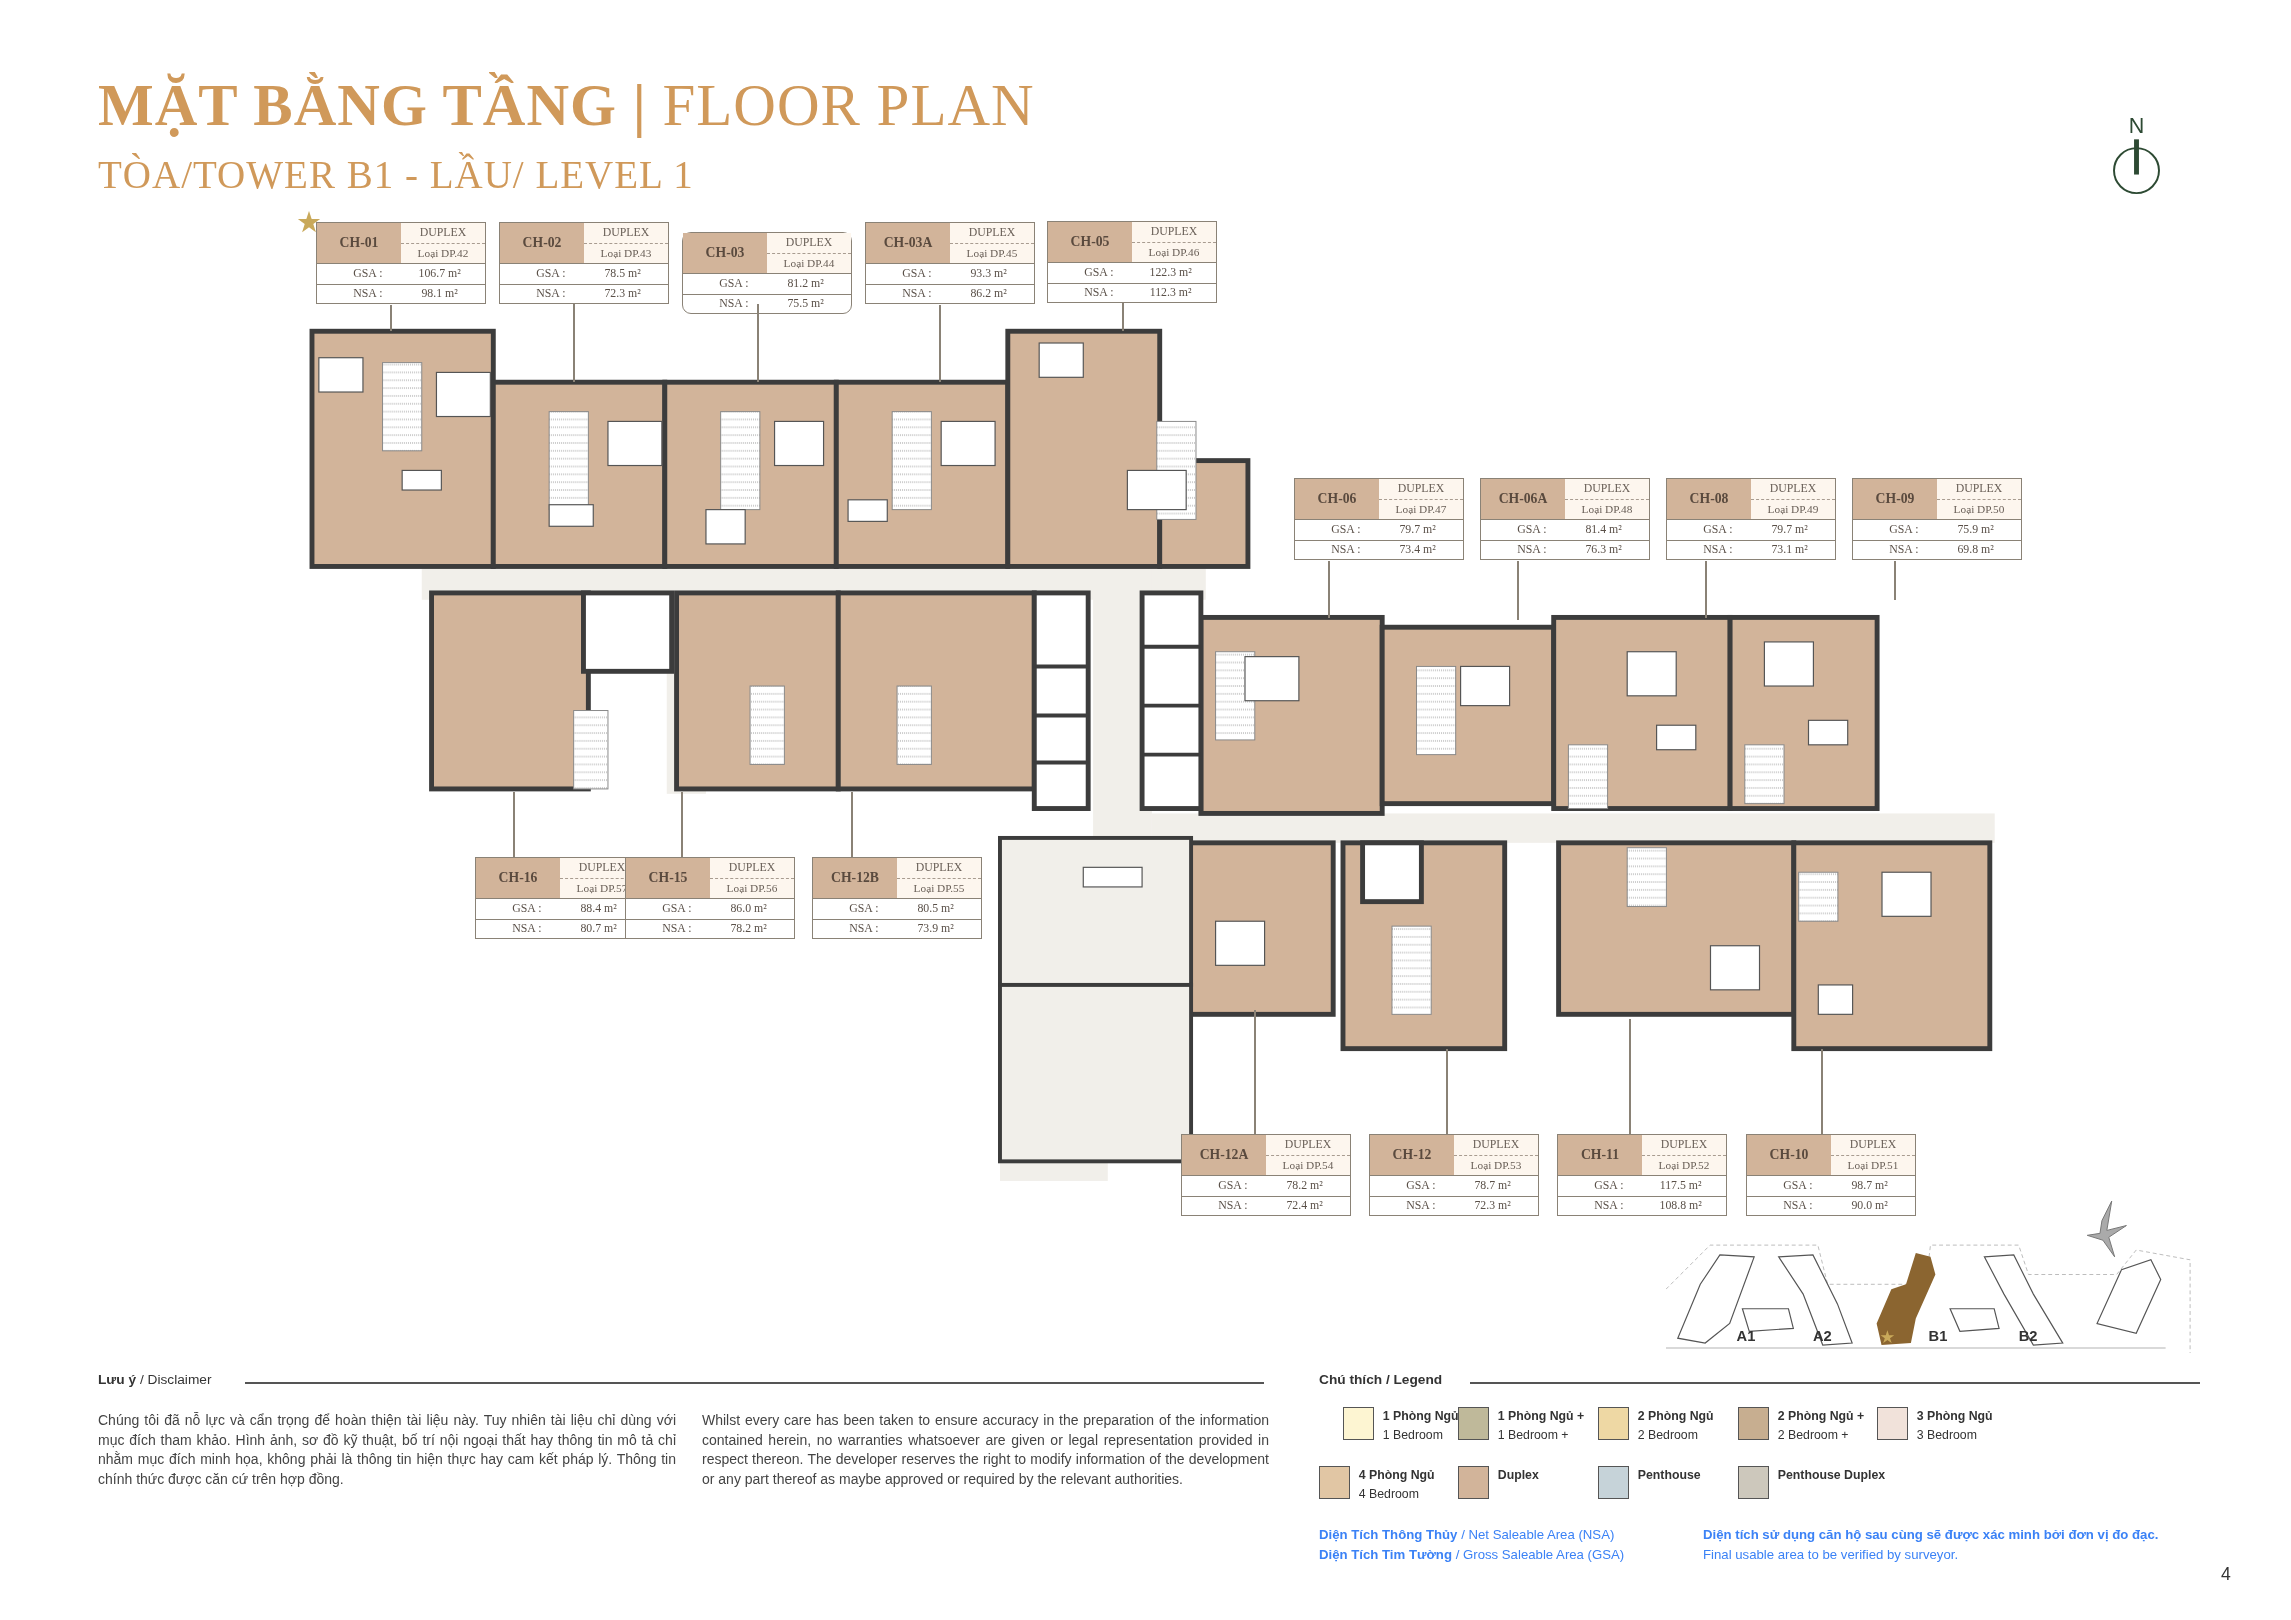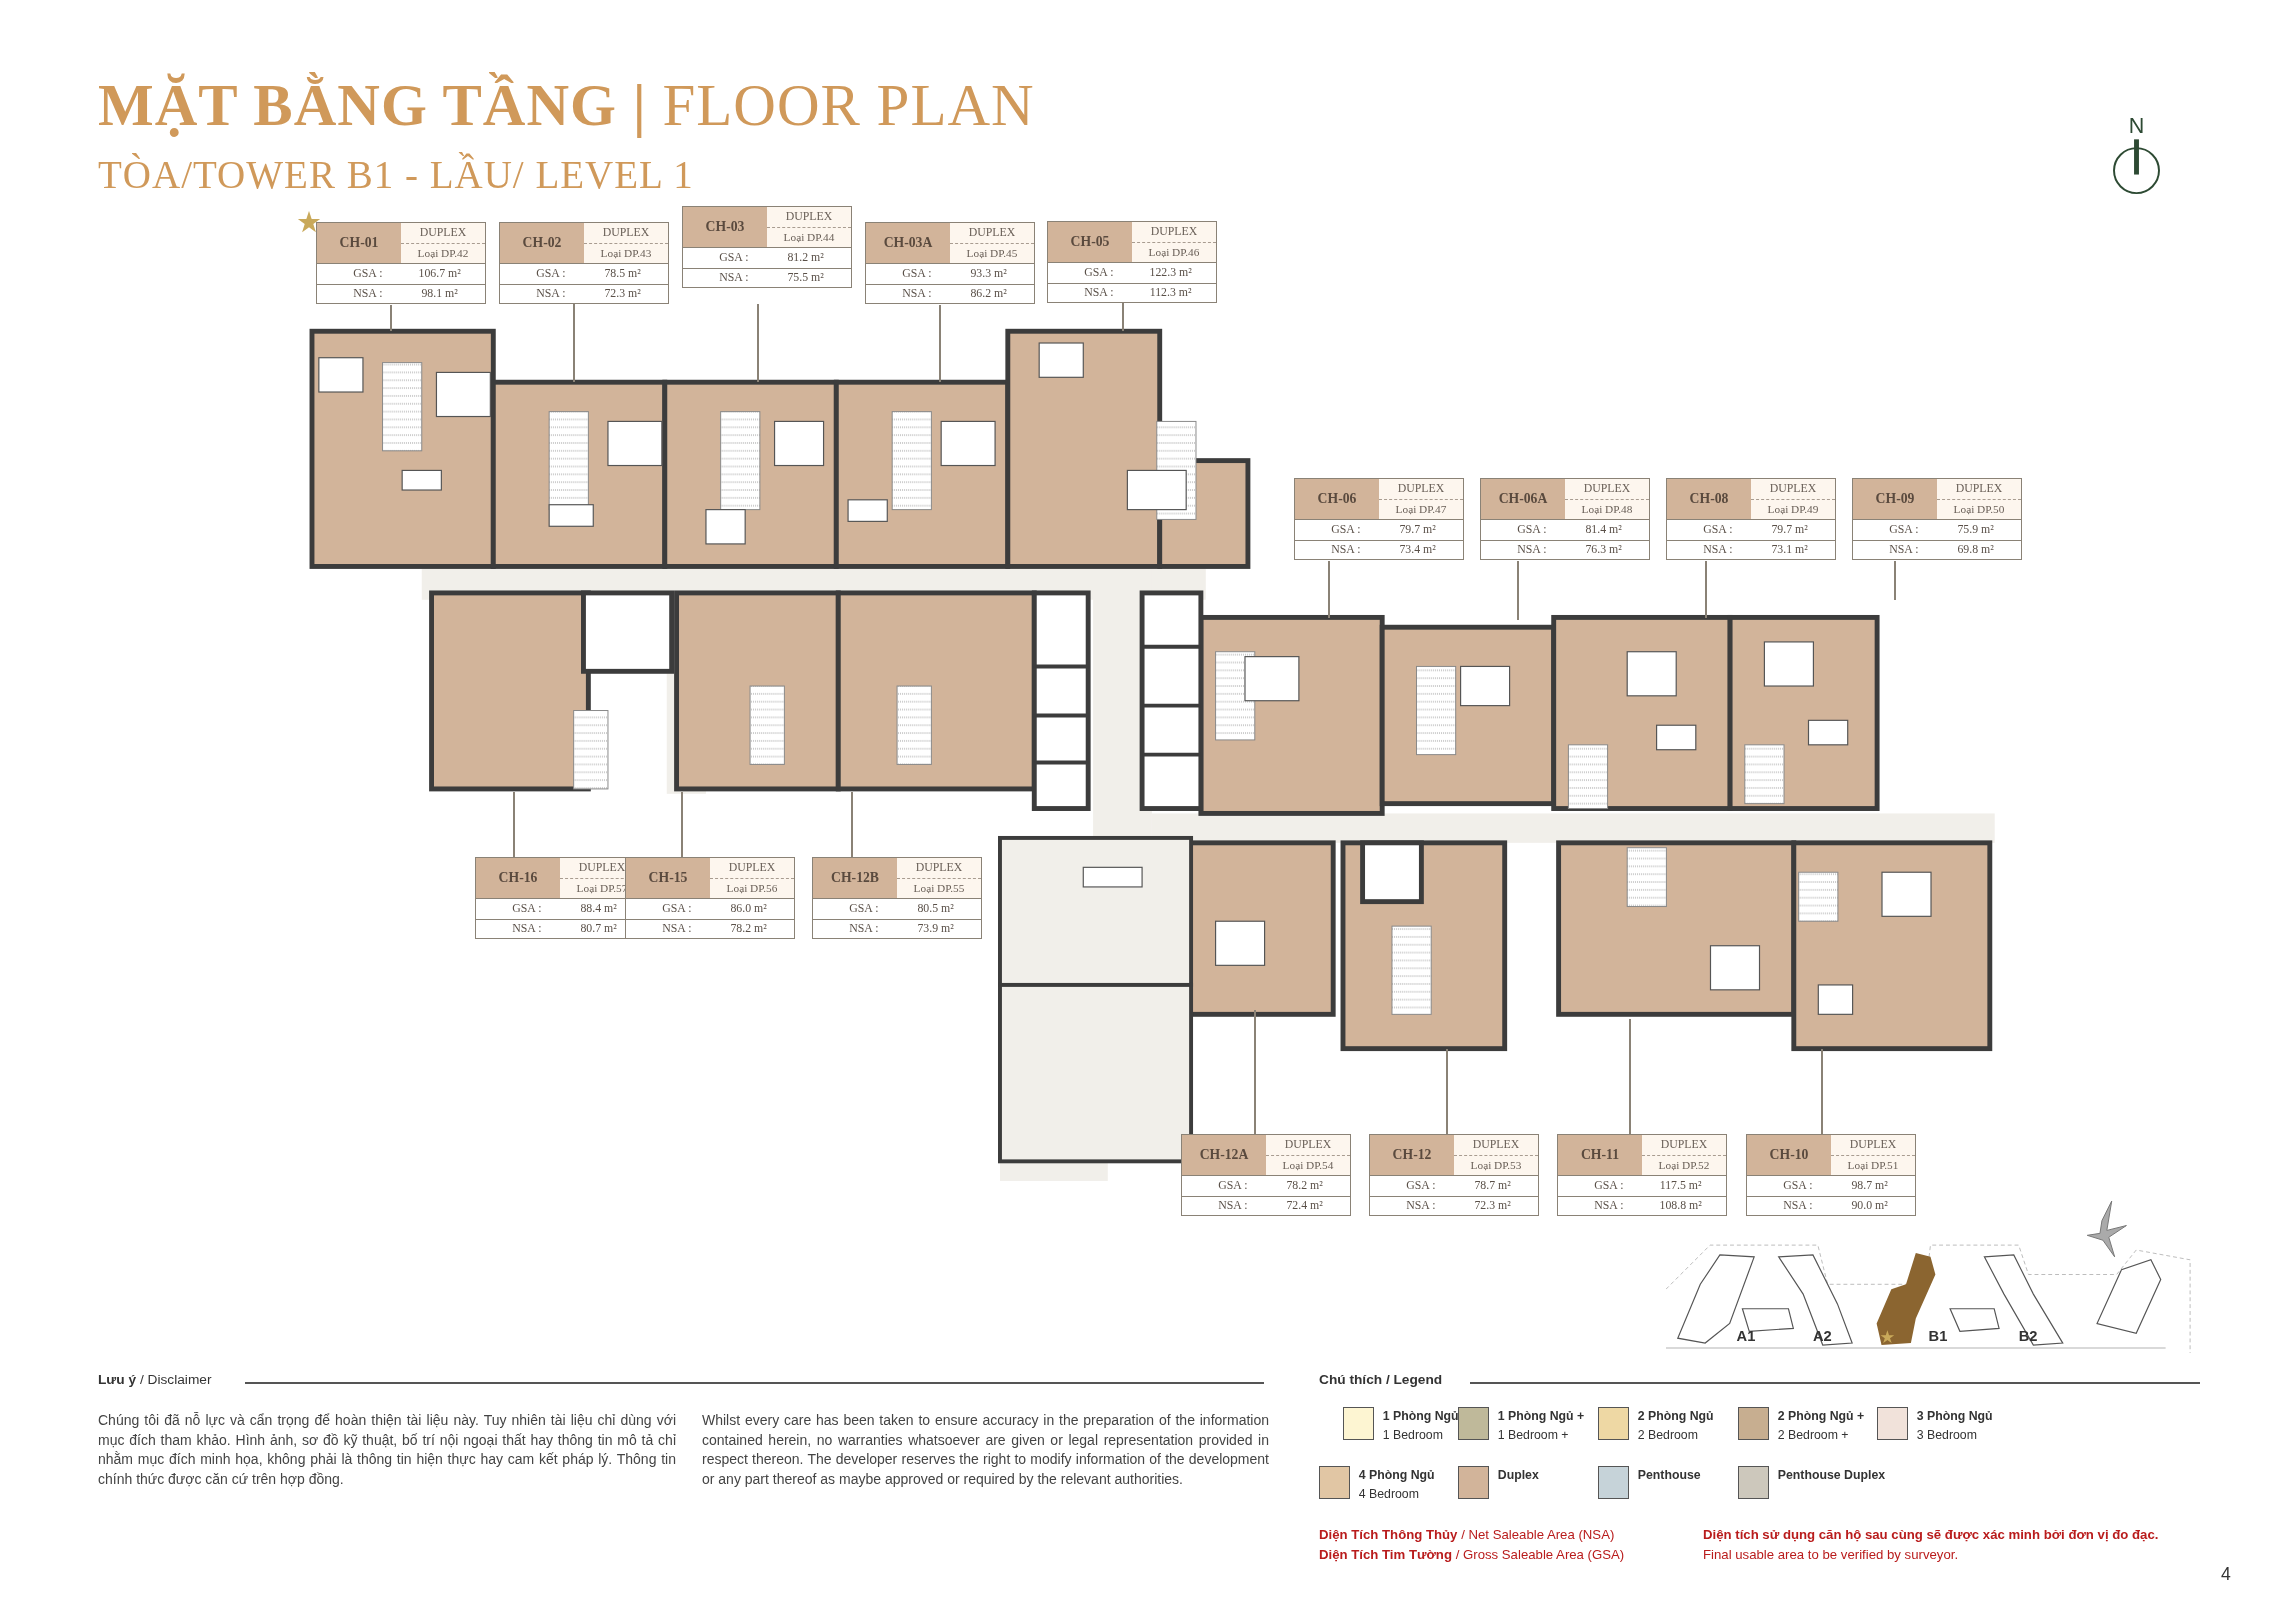--- a/index.html
+++ b/index.html
@@ -35,21 +35,21 @@
   .sec-head b { font-weight: bold; margin-right: 3.9px; }
   .sec-line { position: absolute; height: 1.5px; background: #555; }
   .para { position: absolute; font-size: 14px; line-height: 19.6px; color: #444; text-align: justify; }
 
   .legend-item { position: absolute; display: flex; align-items: flex-start; }
   .swatch { width: 31px; height: 33px; border: 1.5px solid #555; margin-right: 8.8px; flex-shrink: 0; }
   .legend-item .txt { font-size: 12.3px; line-height: 18.6px; color: #333; }
   .legend-item .txt .vi { font-weight: bold; display: block; }
   .legend-item .txt .en { display: block; }
 
-  .notes { position: absolute; font-size: 13.2px; line-height: 19.6px; color: #b91c1c; white-space: nowrap; }
+  .notes { position: absolute; font-size: 13.2px; line-height: 19.6px; color: #3b82f6; white-space: nowrap; }
   .notes b { font-weight: bold; }
   .page-num { position: absolute; left: 2221px; top: 1564px; font-size: 17.6px; color: #333; }
 </style>
 </head>
 <body>
 
 <div class="title">
   <span class="b">MẶT BẰNG TẦNG</span>
   <span class="b">|</span>
   <span>FLOOR PLAN</span>
@@ -200,21 +200,21 @@
       <span class="k">GSA :</span>
       <span class="v">78.5 m²</span>
     </div>
   <div class="row">
       <span class="k">NSA :</span>
       <span class="v">72.3 m²</span>
     </div>
 </div>
 <div class="leader" style="left:573px; top:304px; height:78px;"></div>
 
-<div class="card" style="left:682px; top:206px;">
+<div class="card" style="left:682px; top:232px;border-radius:9px;">
   <div class="top">
       <div class="code">CH-03</div>
       <div class="typ">
         <span>DUPLEX</span>
         <span>Loại DP.44</span>
       </div>
     </div>
   <div class="row">
       <span class="k">GSA :</span>
       <span class="v">81.2 m²</span>

